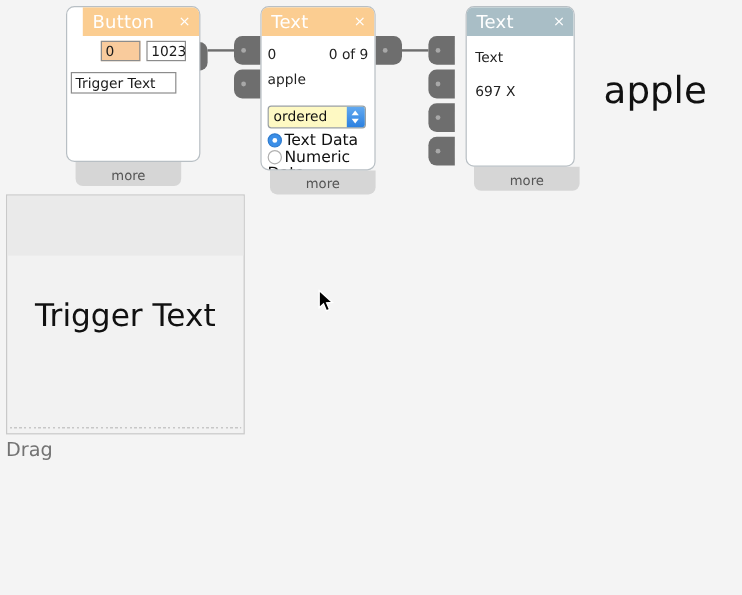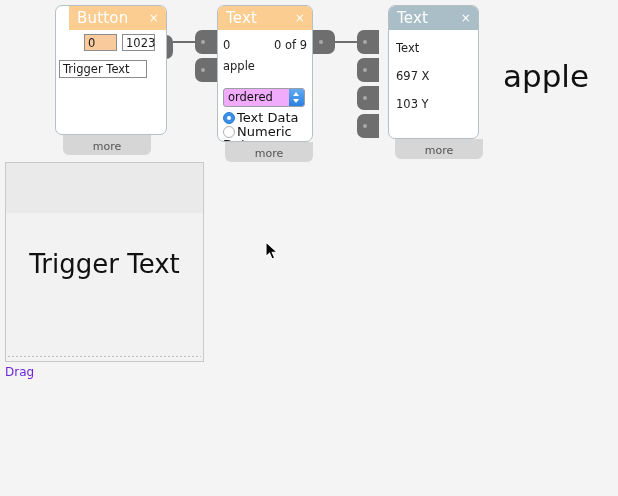--- a/index.html
+++ b/index.html
@@ -97,21 +97,21 @@
 
   
   .row{font-size:11.5px;color:#222;position:relative;height:15px;line-height:15px;}
   .row .right{position:absolute;right:0;top:0;}
 
   .selectwrap{
     position:absolute;
     height:19px;
     border:1px solid #9aa0a4;
     border-radius:3px;
-    background:#f0abfc;
+    background:#fef9c3;
     box-sizing:border-box;
   }
   .selectwrap .lbl{
     position:absolute;left:4px;top:0;line-height:17px;font-size:11.5px;color:#111;
   }
   .selectwrap .stepper{
     position:absolute;right:0;top:0;width:15px;height:17px;
     background:linear-gradient(#62a9f0,#2b80e0);
     border-radius:0 2px 2px 0;
   }
@@ -143,21 +143,21 @@
     box-sizing:border-box;
     overflow:hidden;
   }
   .preview .topband{position:absolute;left:0;top:0;right:0;height:50px;background:#eaeaea;}
   .preview .dotline{position:absolute;left:2px;right:2px;bottom:4px;height:1px;
     background-image:repeating-linear-gradient(to right,#bdbdbd 0 2px,transparent 2px 4px);}
   .preview .ptext{
     position:absolute;left:0;right:0;top:86px;text-align:center;
     font-size:26px;color:#111;
   }
-  .drag-label{position:absolute;font-size:12px;color:#6d28d9;}
+  .drag-label{position:absolute;font-size:16px;color:#737373;}
 
   .bigword{position:absolute;font-size:31px;color:#111;}
 
   
   .cursor{position:absolute;width:14px;height:20px;}
 </style>
 </head>
 <body>
 
 <div class="stage">
@@ -262,23 +262,20 @@
         <span class="close">×</span>
       </div>
 
       <div class="node-content" style="padding:0 0 0 7px;">
         <div class="row" style="margin-top:11px;">
           <span>Text</span>
         </div>
         <div class="row" style="margin-top:13px;">
           <span>697 X</span>
         </div>
-        <div class="row" style="margin-top:13px;">
-          <span>103 Y</span>
-        </div>
       </div>
     </div>
   </div>
 
   <div class="bigword" style="left:503px;top:58px;">apple</div>
 
   <div class="preview" style="left:5px;top:162px;width:199px;height:200px;">
     <div class="topband"></div>
     <div class="ptext">Trigger Text</div>
     <div class="dotline"></div>

